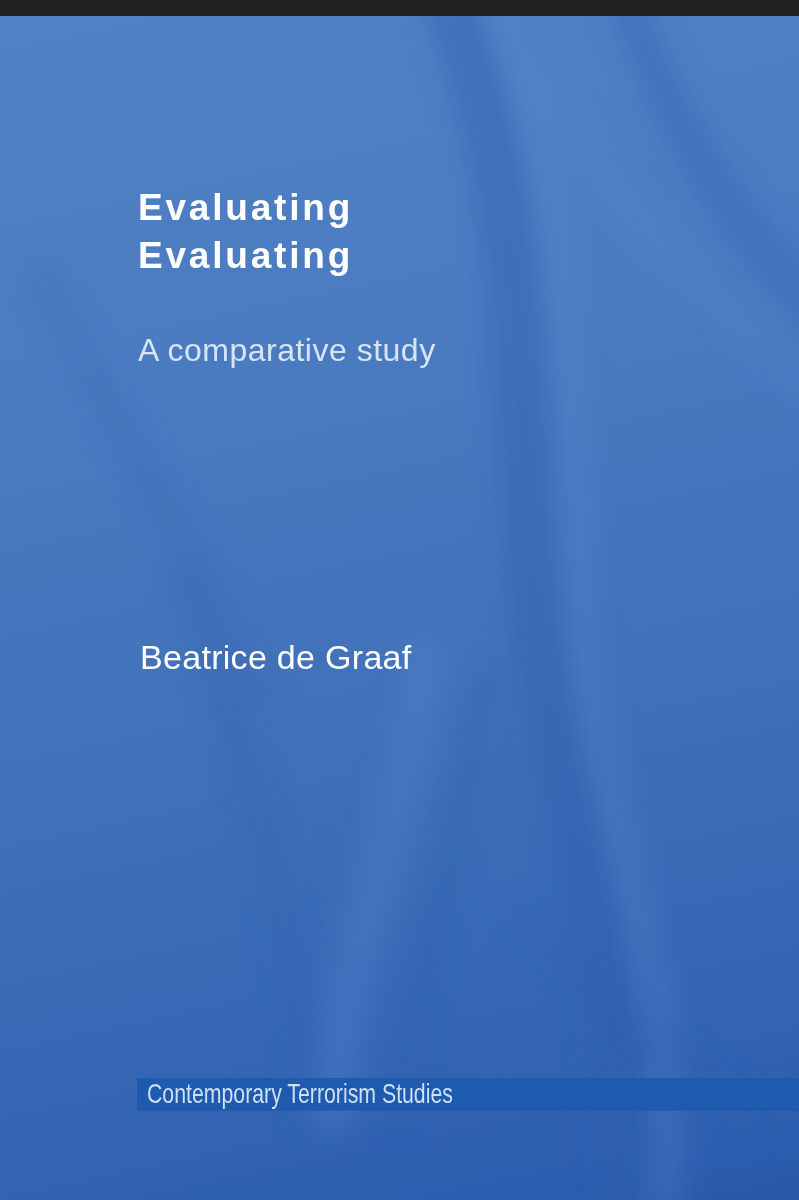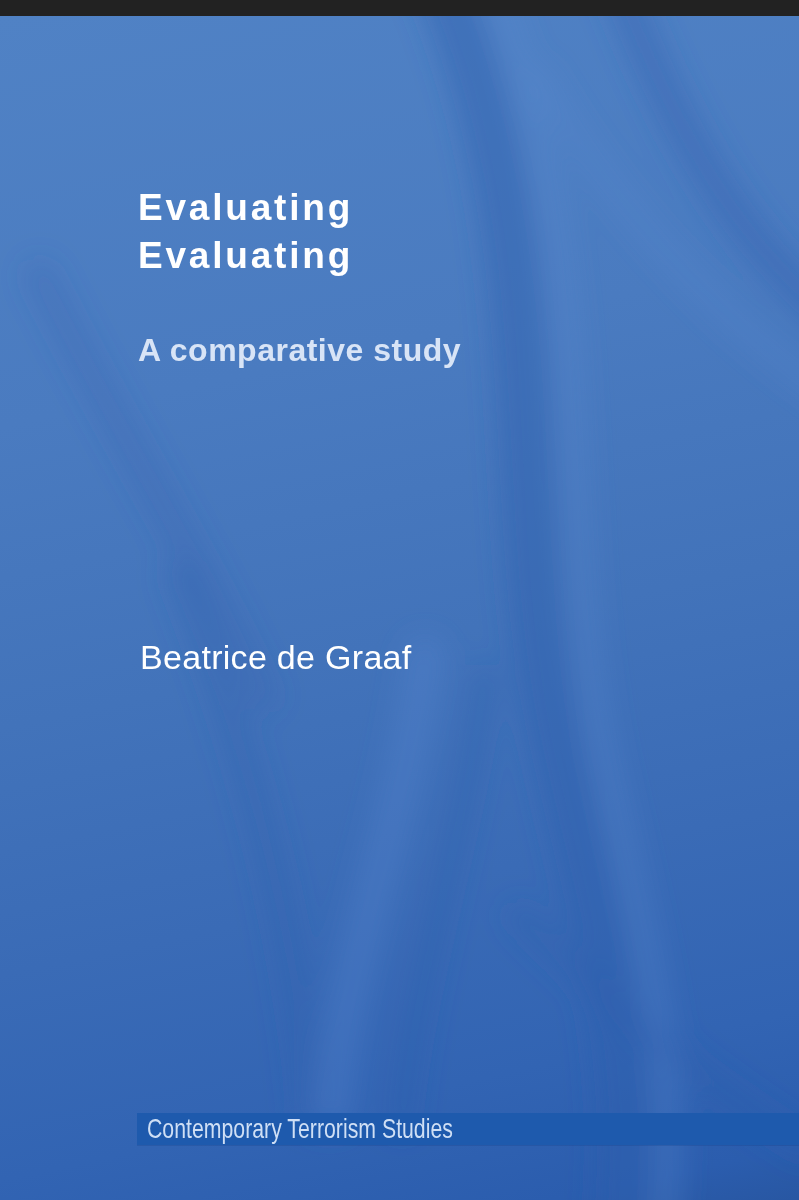--- a/index.html
+++ b/index.html
@@ -28,39 +28,39 @@
     font-size:37px;
     font-weight:bold;
     line-height:48px;
     letter-spacing:2.8px;
     white-space:nowrap;
   }
   .subtitle{
     position:absolute;left:138px;top:314px;
     color:#d8e4f6;
     font-size:32px;
-    font-weight:bold;
+    font-weight:normal;
     line-height:40px;
     letter-spacing:0.5px;
     white-space:nowrap;
   }
   .author{
     position:absolute;left:140px;top:621px;
     color:#ffffff;
     font-size:34px;
     font-weight:normal;
     line-height:40px;
     letter-spacing:0.3px;
     white-space:nowrap;
   }
 
   .logo{position:absolute;left:130px;top:995px;width:72px;height:98px;}
 
   .series-band{
-    position:absolute;left:137px;right:0;top:1097px;height:32px;
+    position:absolute;left:137px;right:0;top:1062px;height:32px;
     background:#1e5aad;
     box-shadow:0 1px 0 rgba(20,60,130,0.25);
   }
   .series-label{
     position:absolute;left:10px;top:0;
     color:#cfdff5;
     font-size:28px;
     line-height:32px;
     letter-spacing:0px;
     white-space:nowrap;

